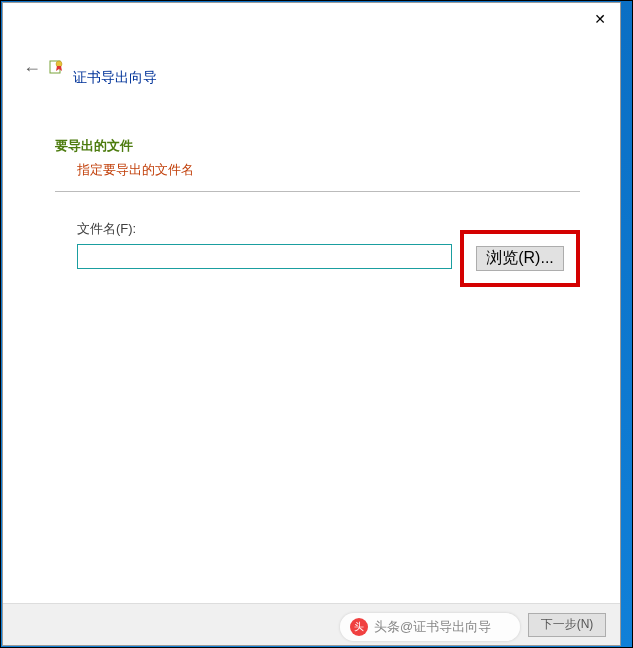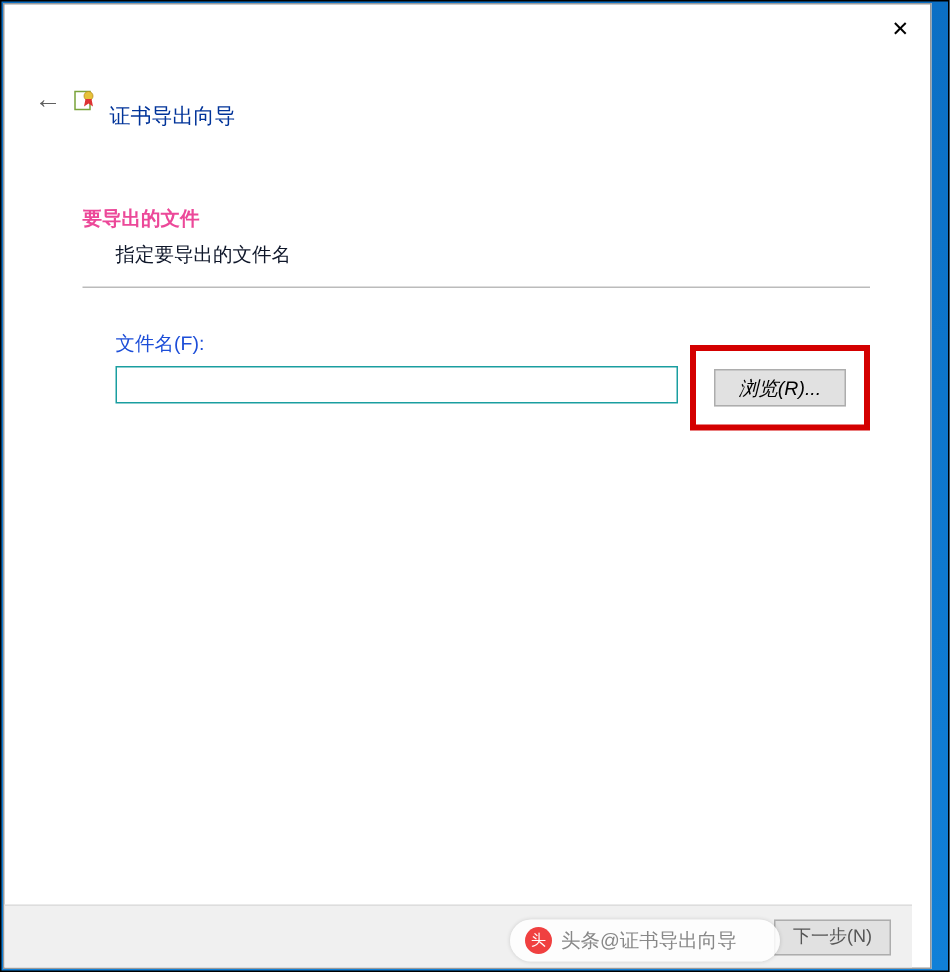--- a/index.html
+++ b/index.html
@@ -64,42 +64,42 @@
       color: #003399;
       font-size: 14px;
       margin-top: 24px;
     }
     .content {
       padding: 50px 40px 0 52px;
     }
     .section-title {
       font-weight: bold;
       font-size: 13px;
-      color: #ec4899;
+      color: #4d7c0f;
       margin-bottom: 6px;
     }
     .section-desc {
       font-size: 13px;
-      color: #0f172a;
+      color: #c2410c;
       padding-left: 22px;
       margin-bottom: 12px;
       font-family: Liberation Mono, monospace;
     }
     .divider {
       border: none;
       border-top: 1px solid #bbb;
       margin: 0 0 28px 0;
     }
     .field-block {
       padding-left: 22px;
     }
     .field-label {
       font-size: 13px;
       margin-bottom: 6px;
-      color: #1d4ed8;
+      color: #404040;
     }
     .field-row {
       display: flex;
       align-items: flex-start;
       gap: 8px;
     }
     .filename-input {
       width: 377px;
       height: 25px;
       border: 1px solid #1a9ea0;
@@ -110,30 +110,29 @@
     .highlight-box {
       border: 4px solid #d40000;
       padding: 12px 12px;
       margin-top: -14px;
     }
     .browse-button {
       width: 88px;
       height: 25px;
       background: #e1e1e1;
       border: 1px solid #adadad;
-      font-size: 13px;
+      font-size: 16px;
       cursor: pointer;
       font-family: inherit;
-      font-style: italic;
     }
     .footer {
       position: absolute;
       bottom: 0;
       left: 0;
-      right: 12px;
+      right: 0;
       height: 42px;
       background: #f0f0f0;
       border-top: 1px solid #ddd;
       display: flex;
       justify-content: flex-end;
       align-items: center;
       padding-right: 14px;
       gap: 8px;
     }
     .footer-btn {

